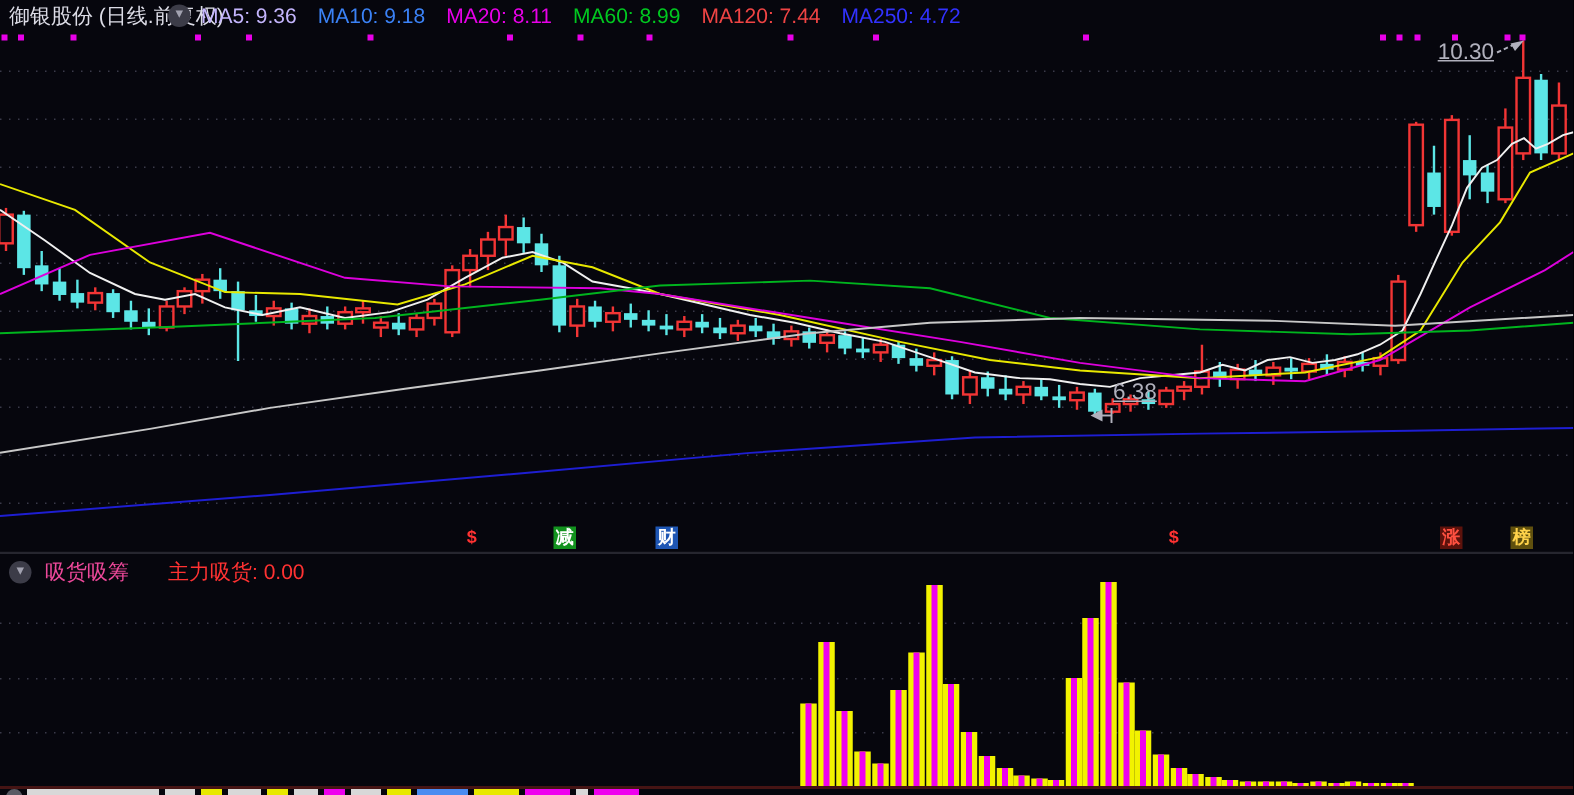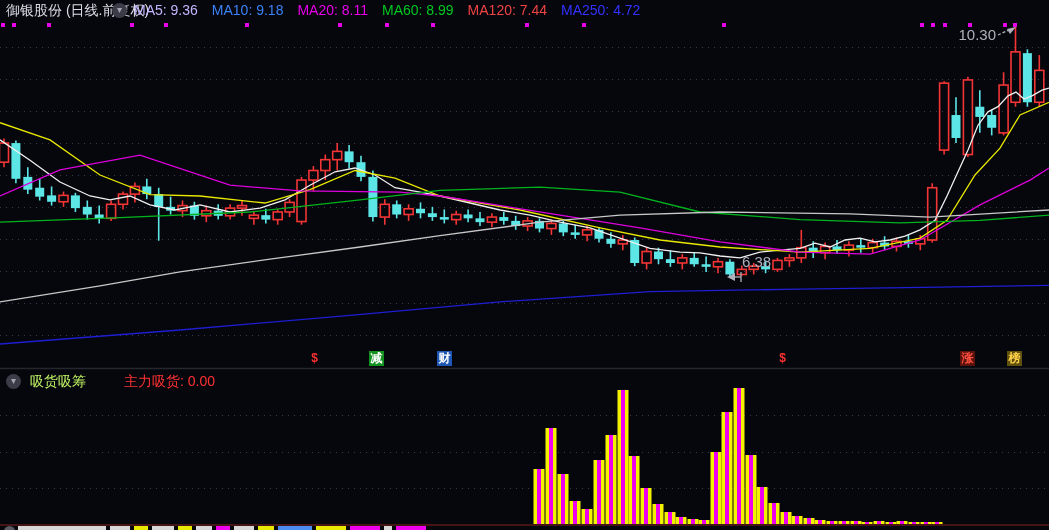--- a/index.html
+++ b/index.html
@@ -8,23 +8,23 @@
   #chart-svg{position:absolute;left:0;top:0;}
   .hdr{position:absolute;top:1px;left:0;width:1049px;height:20px;font-size:14px;line-height:19px;white-space:nowrap;}
   .hdr .title{position:absolute;left:6px;color:#dcdce6;}
   .circ{position:absolute;width:15px;height:15px;border-radius:50%;background:#3c3c48;color:#a2a2b0;
         font-size:10px;line-height:14px;text-align:center;}
   .hdr .circ{left:112px;top:2px;}
   .malist{position:absolute;left:134px;top:0;}
   .malist span{margin-right:14px;}
   .p2hdr{position:absolute;top:373px;left:0;width:1049px;height:18px;font-size:14px;line-height:17px;white-space:nowrap;}
   .p2hdr .circ{left:6px;top:1px;}
-  .p2hdr .t1{position:absolute;left:30px;color:#bef264;}
-  .p2hdr .t2{position:absolute;left:112px;margin-left:12px;}
-  .anno{position:absolute;color:#b0b0bc;font-size:15px;}
+  .p2hdr .t1{position:absolute;left:30px;color:#ec4899;}
+  .p2hdr .t2{position:absolute;left:112px;}
+  .anno{position:absolute;color:#b0b0bc;font-size:15px;text-decoration:underline;}
   #anno-high{left:954px;top:26px;width:42px;text-align:right;}
   #anno-low{left:742px;top:253px;}
   .ev{position:absolute;top:351px;width:15px;height:15px;text-align:center;font-size:12px;line-height:15px;font-weight:bold;}
   .strip{position:absolute;top:526px;left:0;width:1049px;height:4px;overflow:hidden;}
   .strip i{position:absolute;top:0;height:4px;display:block;}
   .strip .dot{position:absolute;left:4px;top:0;width:11px;height:11px;border-radius:50%;background:#5a5a64;}
 </style>
 </head>
 <body>
 

